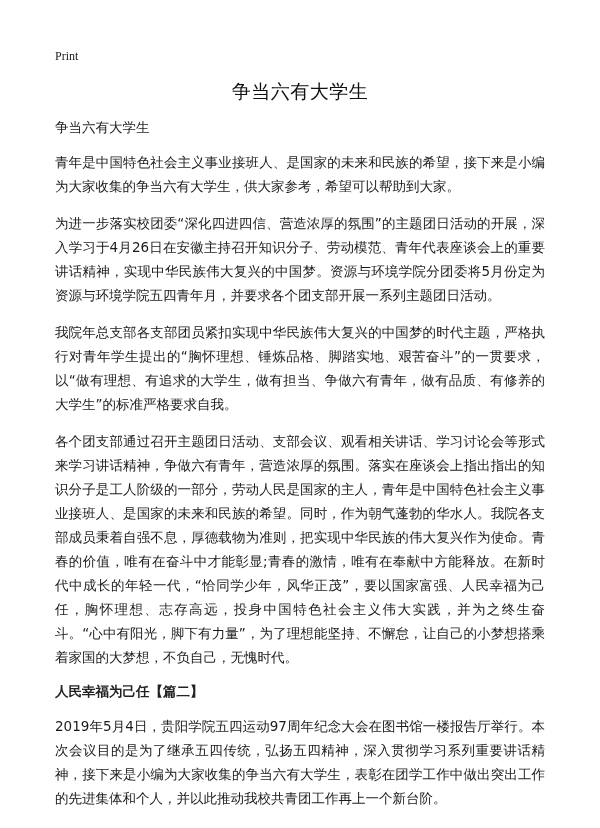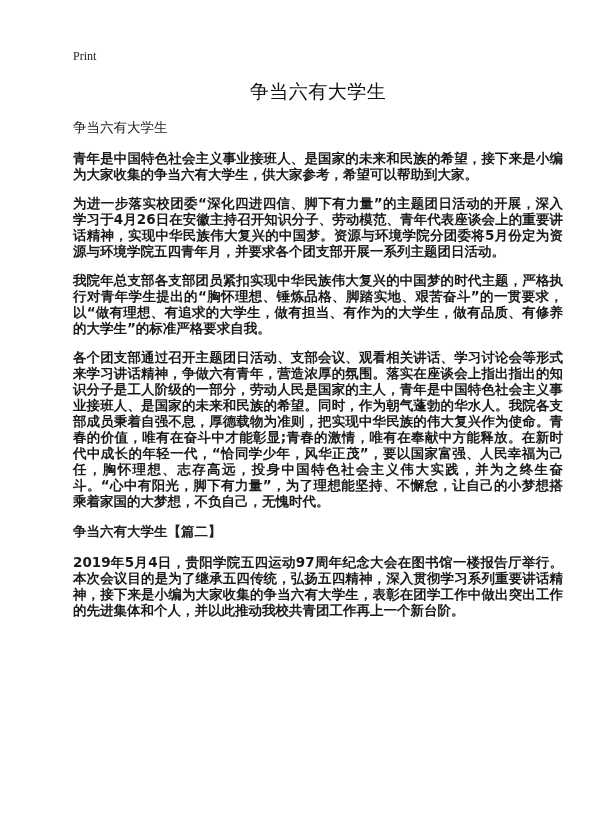--- a/index.html
+++ b/index.html
@@ -13,21 +13,20 @@
       overflow: hidden;
       position: relative;
       color: #1a1a1a;
       font-family: "DejaVu Sans", "Liberation Sans", sans-serif;
     }
     .page {
       position: absolute;
       left: 55px;
       top: 48px;
       width: 490px;
-      margin-left: 18px;
     }
     .print-link {
       font-family: "Liberation Serif", "DejaVu Serif", serif;
       font-size: 12px;
       color: #222;
       display: block;
       height: 16px;
       line-height: 16px;
       cursor: pointer;
     }
@@ -42,45 +41,44 @@
       letter-spacing: 0.5px;
     }
     .subtitle {
       font-size: 13.5px;
       line-height: 19px;
       margin: 14px 0 0 0;
       color: #222;
     }
     .para {
       font-size: 13.5px;
-      line-height: 16px;
+      line-height: 24px;
       margin: 13px 0 0 0;
       color: #1a1a1a;
       text-align: justify;
       word-break: break-all;
-      font-weight: bold;
     }
     .section-heading {
       font-size: 13.5px;
       line-height: 19px;
       margin: 13px 0 0 0;
       color: #222;
     }
   </style>
 </head>
 <body>
 
 <div class="page">
   <a class="print-link">Print</a>
 
   <h1 class="doc-title">争当六有大学生</h1>
 
   <p class="subtitle">争当六有大学生</p>
 
   <p class="para">青年是中国特色社会主义事业接班人、是国家的未来和民族的希望，接下来是小编为大家收集的争当六有大学生，供大家参考，希望可以帮助到大家。</p>
 
-  <p class="para">为进一步落实校团委“深化四进四信、脚下有力量”的主题团日活动的开展，深入学习于4月26日在安徽主持召开知识分子、劳动模范、青年代表座谈会上的重要讲话精神，实现中华民族伟大复兴的中国梦。资源与环境学院分团委将5月份定为资源与环境学院五四青年月，并要求各个团支部开展一系列主题团日活动。</p>
-  <p class="para">我院年总支部各支部团员紧扣实现中华民族伟大复兴的中国梦的时代主题，严格执行对青年学生提出的“胸怀理想、锤炼品格、脚踏实地、艰苦奋斗”的一贯要求，以“做有理想、有追求的大学生，做有担当、有作为的大学生，做有品质、有修养的大学生”的标准严格要求自我。</p>
+  <p class="para">为进一步落实校团委“深化四进四信、营造浓厚的氛围”的主题团日活动的开展，深入学习于4月26日在安徽主持召开知识分子、劳动模范、青年代表座谈会上的重要讲话精神，实现中华民族伟大复兴的中国梦。资源与环境学院分团委将5月份定为资源与环境学院五四青年月，并要求各个团支部开展一系列主题团日活动。</p>
+  <p class="para">我院年总支部各支部团员紧扣实现中华民族伟大复兴的中国梦的时代主题，严格执行对青年学生提出的“胸怀理想、锤炼品格、脚踏实地、艰苦奋斗”的一贯要求，以“做有理想、有追求的大学生，做有担当、争做六有青年，做有品质、有修养的大学生”的标准严格要求自我。</p>
   <p class="para">各个团支部通过召开主题团日活动、支部会议、观看相关讲话、学习讨论会等形式来学习讲话精神，争做六有青年，营造浓厚的氛围。落实在座谈会上指出指出的知识分子是工人阶级的一部分，劳动人民是国家的主人，青年是中国特色社会主义事业接班人、是国家的未来和民族的希望。同时，作为朝气蓬勃的华水人。我院各支部成员秉着自强不息，厚德载物为准则，把实现中华民族的伟大复兴作为使命。青春的价值，唯有在奋斗中才能彰显;青春的激情，唯有在奉献中方能释放。在新时代中成长的年轻一代，“恰同学少年，风华正茂”，要以国家富强、人民幸福为己任，胸怀理想、志存高远，投身中国特色社会主义伟大实践，并为之终生奋斗。“心中有阳光，脚下有力量”，为了理想能坚持、不懈怠，让自己的小梦想搭乘着家国的大梦想，不负自己，无愧时代。</p>
 
-  <h2 class="section-heading">争当六有大学生【篇二】</h2>
+  <h2 class="section-heading">人民幸福为己任【篇二】</h2>
   <p class="para">2019年5月4日，贵阳学院五四运动97周年纪念大会在图书馆一楼报告厅举行。本次会议目的是为了继承五四传统，弘扬五四精神，深入贯彻学习系列重要讲话精神，接下来是小编为大家收集的争当六有大学生，表彰在团学工作中做出突出工作的先进集体和个人，并以此推动我校共青团工作再上一个新台阶。</p>
 </div>
 
 </body></html>

